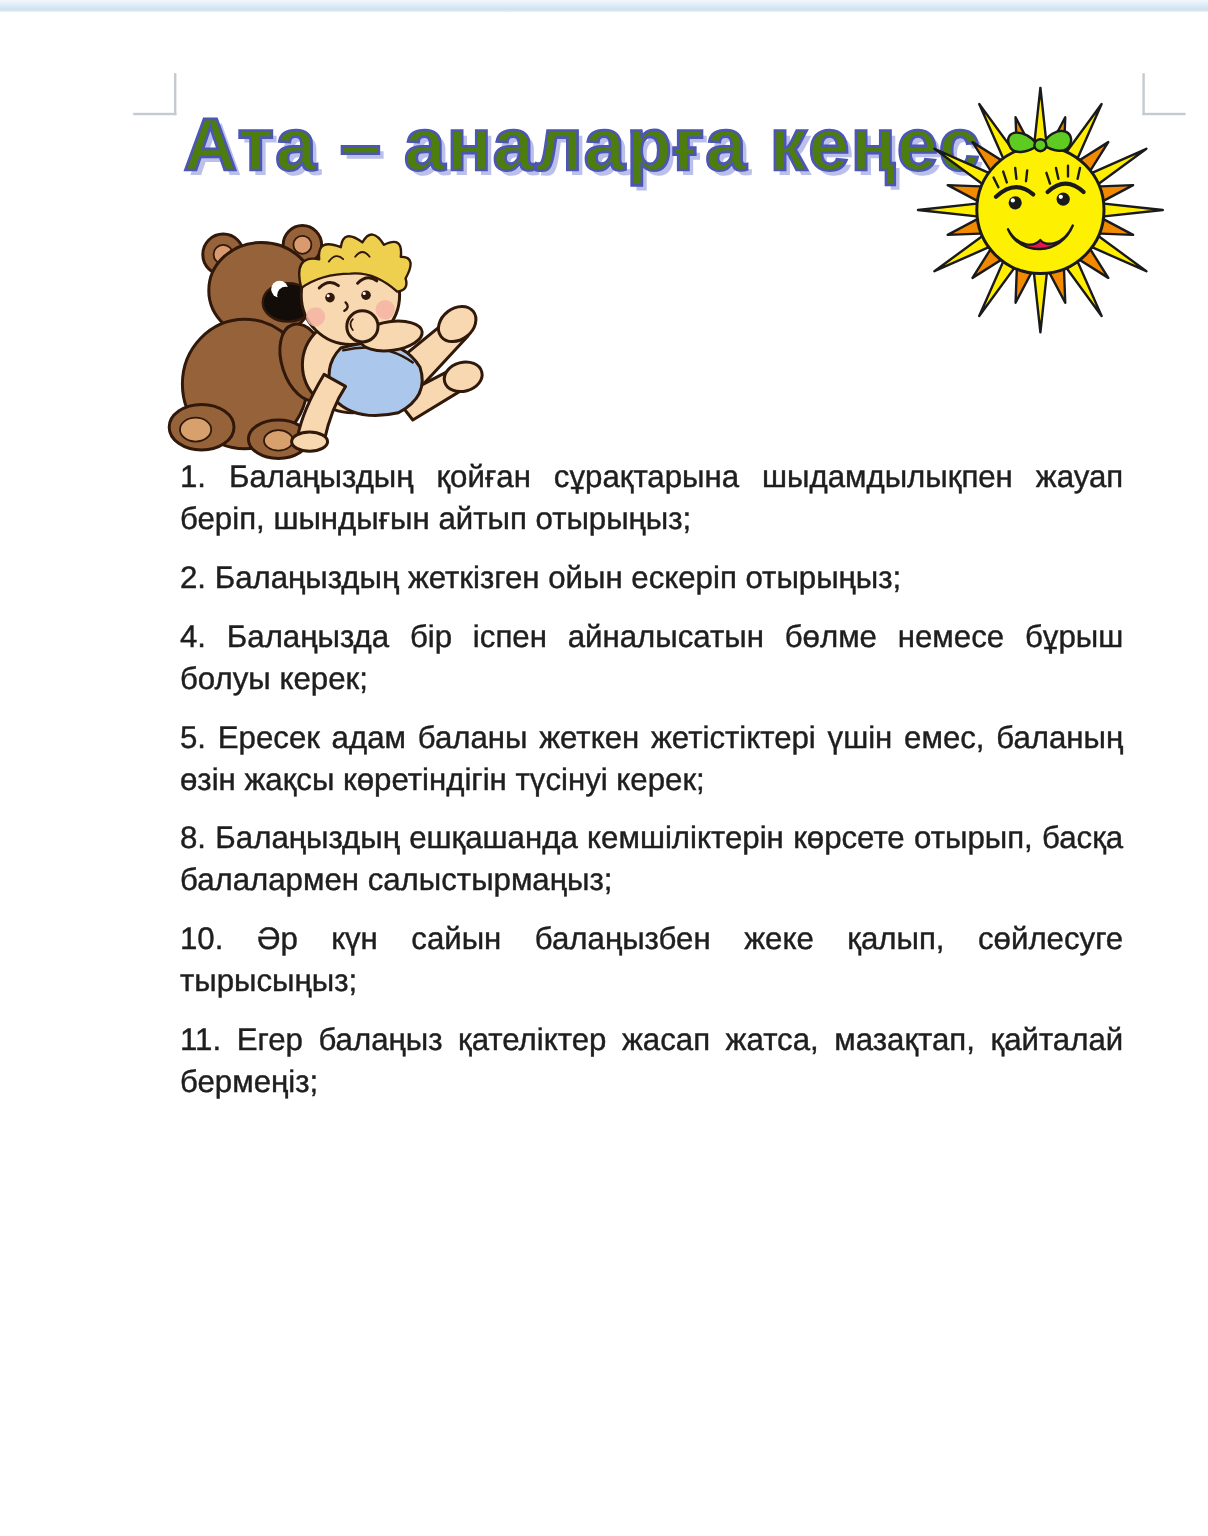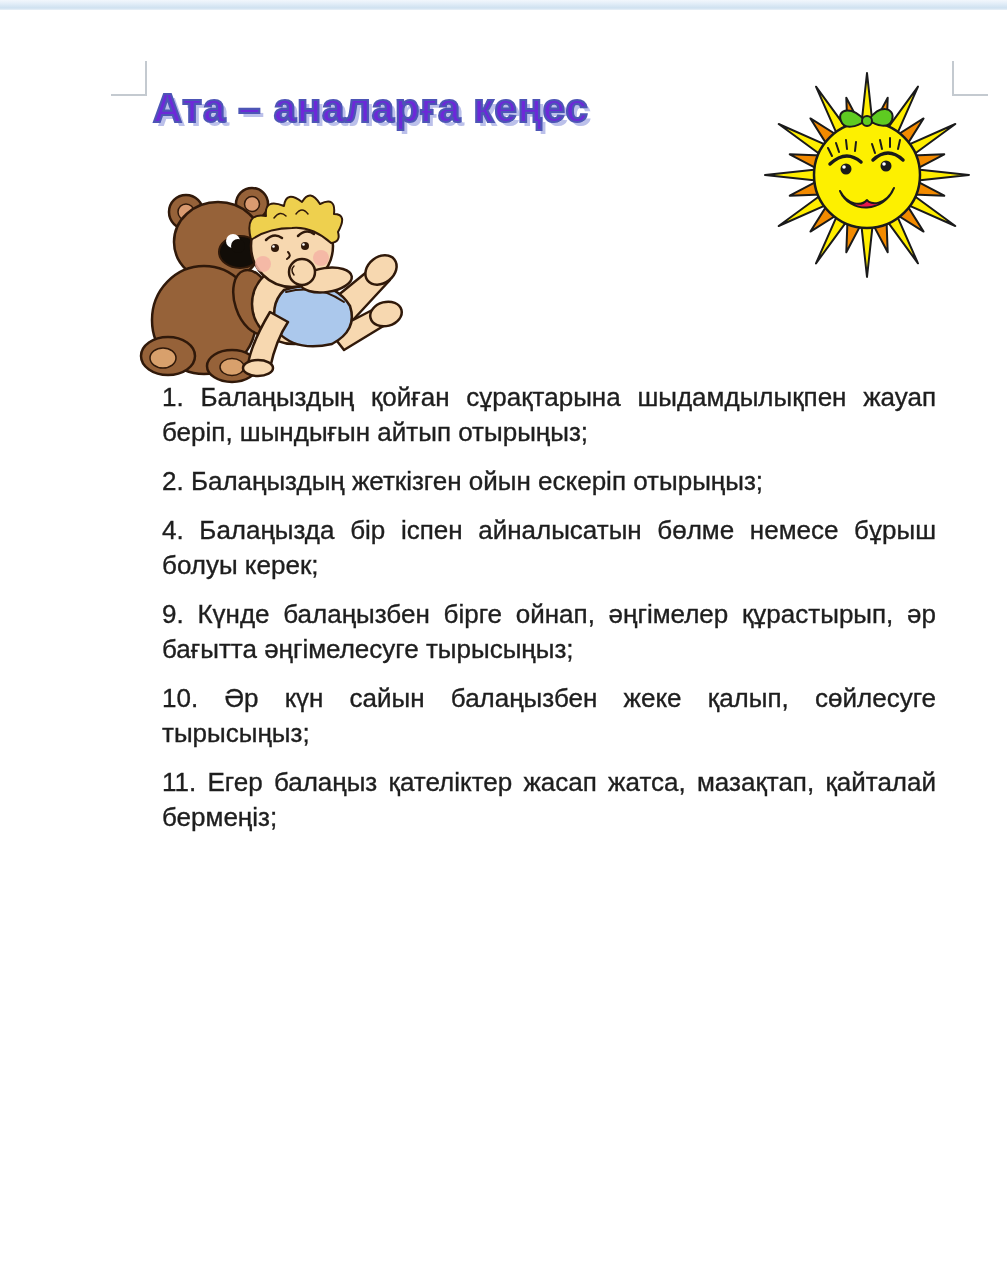--- a/index.html
+++ b/index.html
@@ -16,38 +16,38 @@
     z-index:1;
   }
   .corner-mark {
     position:absolute; width:34px; height:33px; z-index:2;
   }
   .corner-mark.left  { left:111px; top:61px; border-right:2px solid #c4cad0; border-bottom:2px solid #c4cad0; }
   .corner-mark.right { left:952px; top:61px; border-left:2px solid #c4cad0; border-bottom:2px solid #c4cad0; }
 
   .wordart-title {
     position:absolute; left:153px; top:86px;
-    font-size:40px; font-weight:bold; letter-spacing:1px;
+    font-size:62px; font-weight:bold; letter-spacing:1px;
     white-space:nowrap;
-    color:#6d28d9;
+    color:#4d7c0f;
     -webkit-text-stroke:2.2px #4d55b5;
     text-shadow:4px 4px 0 rgba(132,140,216,0.55);
     z-index:3;
   }
   .sun-wrap {
     position:absolute; left:762px; top:72px; width:212px; height:208px; z-index:3;
   }
   .clipart-wrap {
     position:absolute; left:134px; top:180px; width:280px; height:208px; z-index:3;
   }
   .advice-list {
     position:absolute; left:146px; top:380px; width:790px; z-index:3;
   }
   .advice-list p {
-    margin:0 0 14px 16px;
+    margin:0 0 14px 4px;
     font-size:26px; line-height:35px;
     color:#1e1e1e;
     font-weight:500;
     -webkit-text-stroke:0.35px #1e1e1e;
     text-align:justify;
   }
 </style>
 </head>
 <body>
 
@@ -151,17 +151,18 @@
       <circle cx="168" cy="92" r="13" fill="#f7d8b0"></circle>
       <path d="M160,86 Q156,90 160,95" fill="none" stroke-width="1.5"></path>
     </g>
   </svg>
 </div>
 
 <div class="advice-list">
   <p>1.  Балаңыздың  қойған сұрақтарына  шыдамдылықпен жауап беріп, шындығын айтып отырыңыз;</p>
   <p>2. Балаңыздың жеткізген ойын ескеріп отырыңыз;</p>
   <p>4. Балаңызда бір іспен айналысатын бөлме немесе бұрыш болуы керек;</p>
-  <p>9. Күнде балаңызбен бірге ойнап, әңгімелер құрастырып, әр бағытта әңгімелесуге тырысыңыз;</p>
+  <p>5. Ересек адам баланы жеткен жетістіктері үшін емес, баланың өзін жақсы көретіндігін түсінуі керек;</p>
+  <p>8. Балаңыздың ешқашанда кемшіліктерін көрсете отырып, басқа балалармен салыстырмаңыз;</p>
   <p>10. Әр күн сайын балаңызбен жеке қалып, сөйлесуге тырысыңыз;</p>
   <p>11. Егер балаңыз қателіктер жасап жатса, мазақтап, қайталай бермеңіз;</p>
 
 </div>
 
 </body></html>

